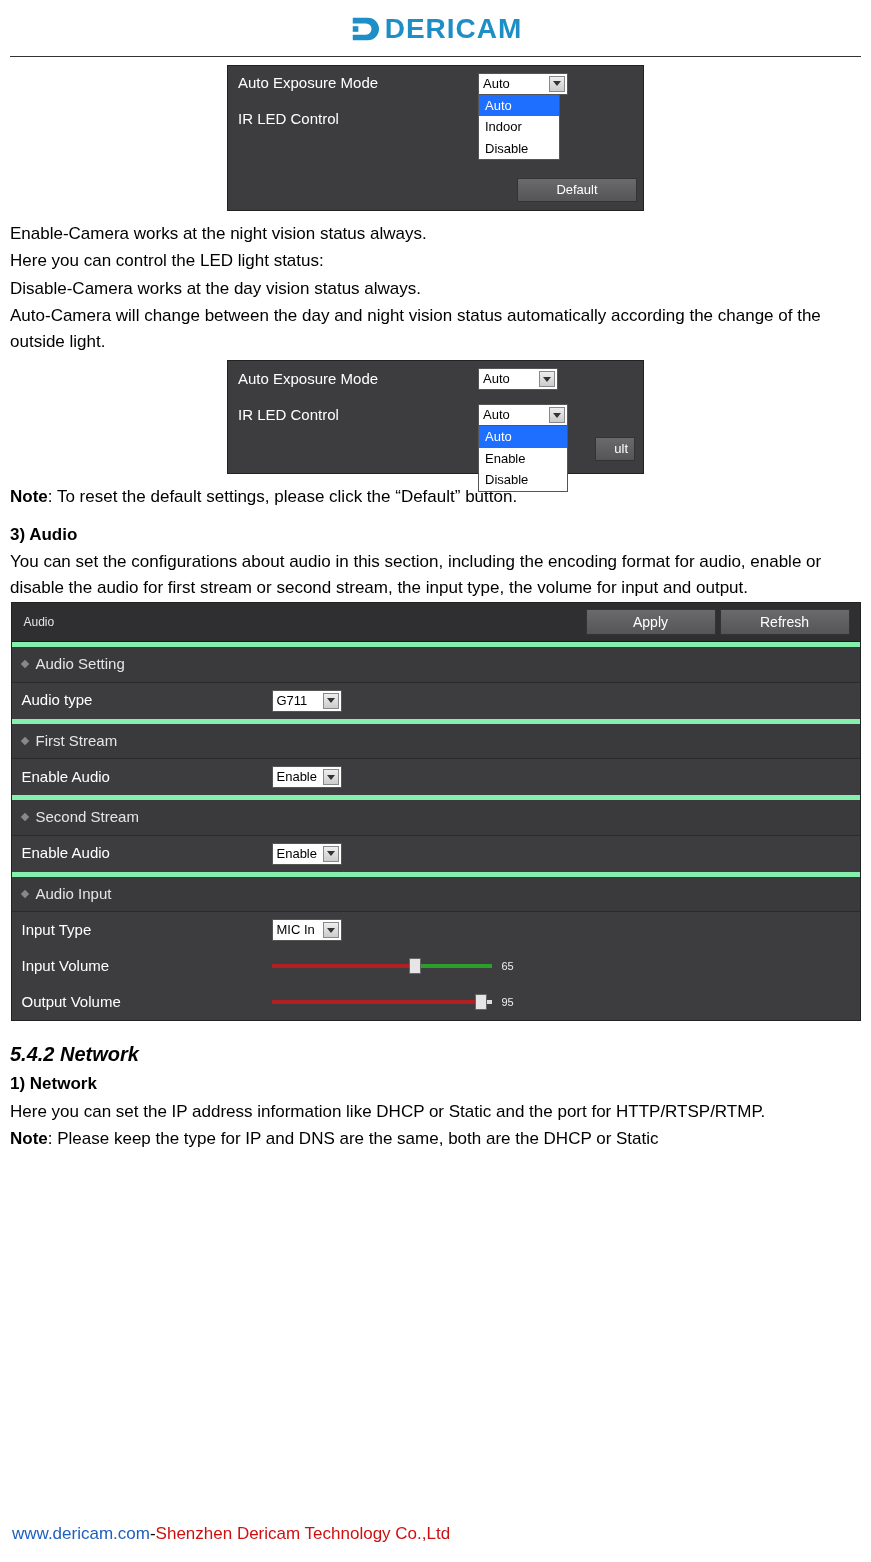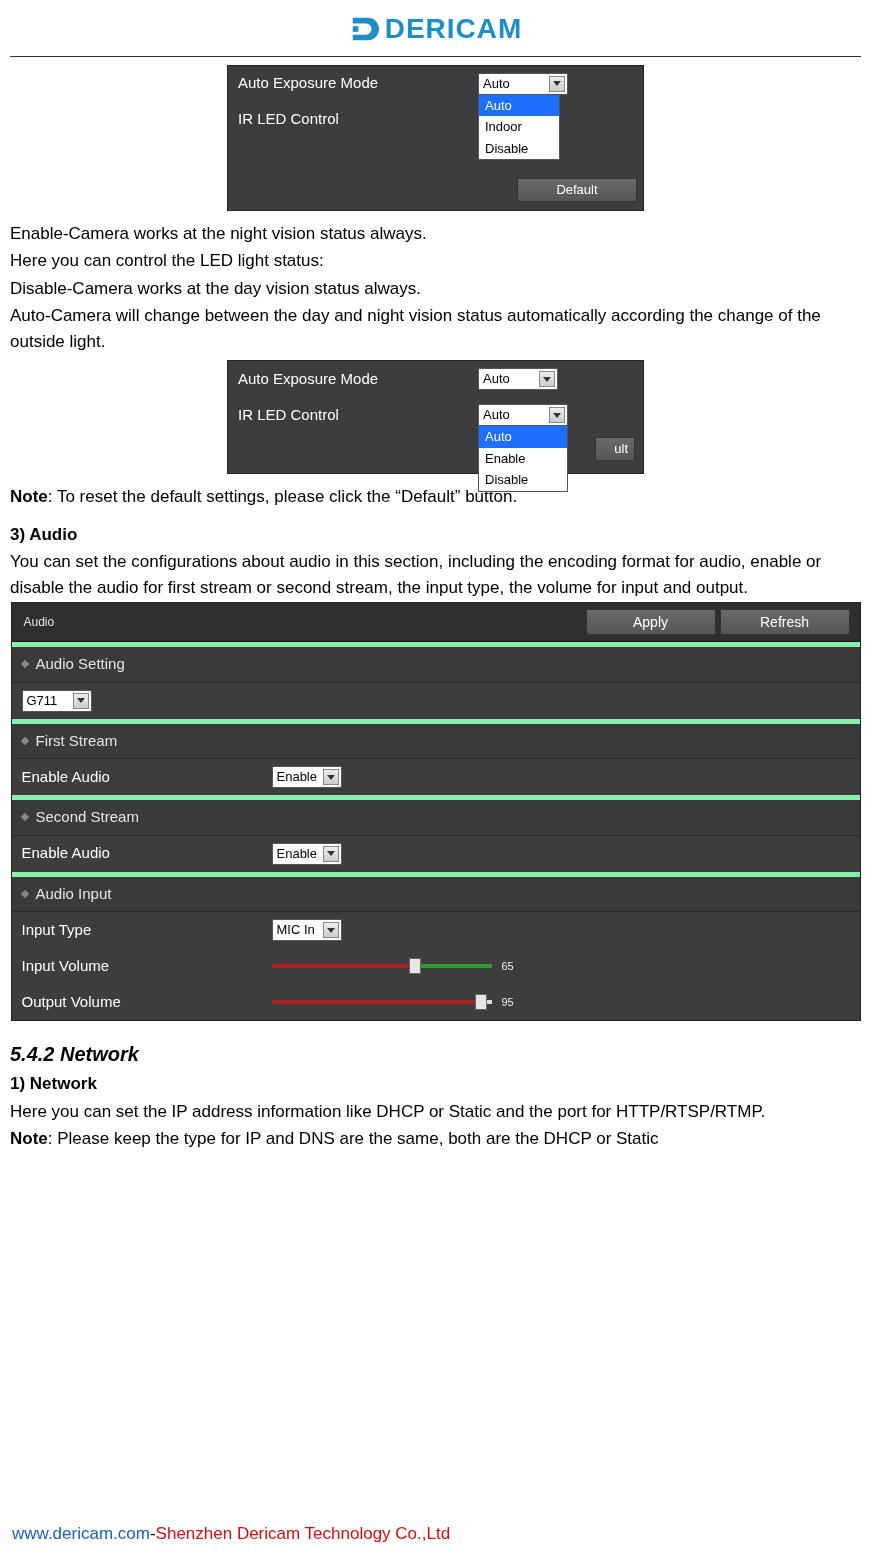--- a/index.html
+++ b/index.html
@@ -287,20 +287,21 @@
       <div class="btn-gray">
         <span>Refresh</span>
       </div>
     </div>
 
     <div class="panel-row group-row">
       <span class="diamond"></span>
       <span>Audio Setting</span>
     </div>
     <div class="panel-row">
+      <div class="label">Audio type</div>
       <div class="select">
         <span class="sval">G711</span>
         <span class="arrow"></span>
       </div>
     </div>
 
     <div class="panel-row group-row">
       <span class="diamond"></span>
       <span>First Stream</span>
     </div>

